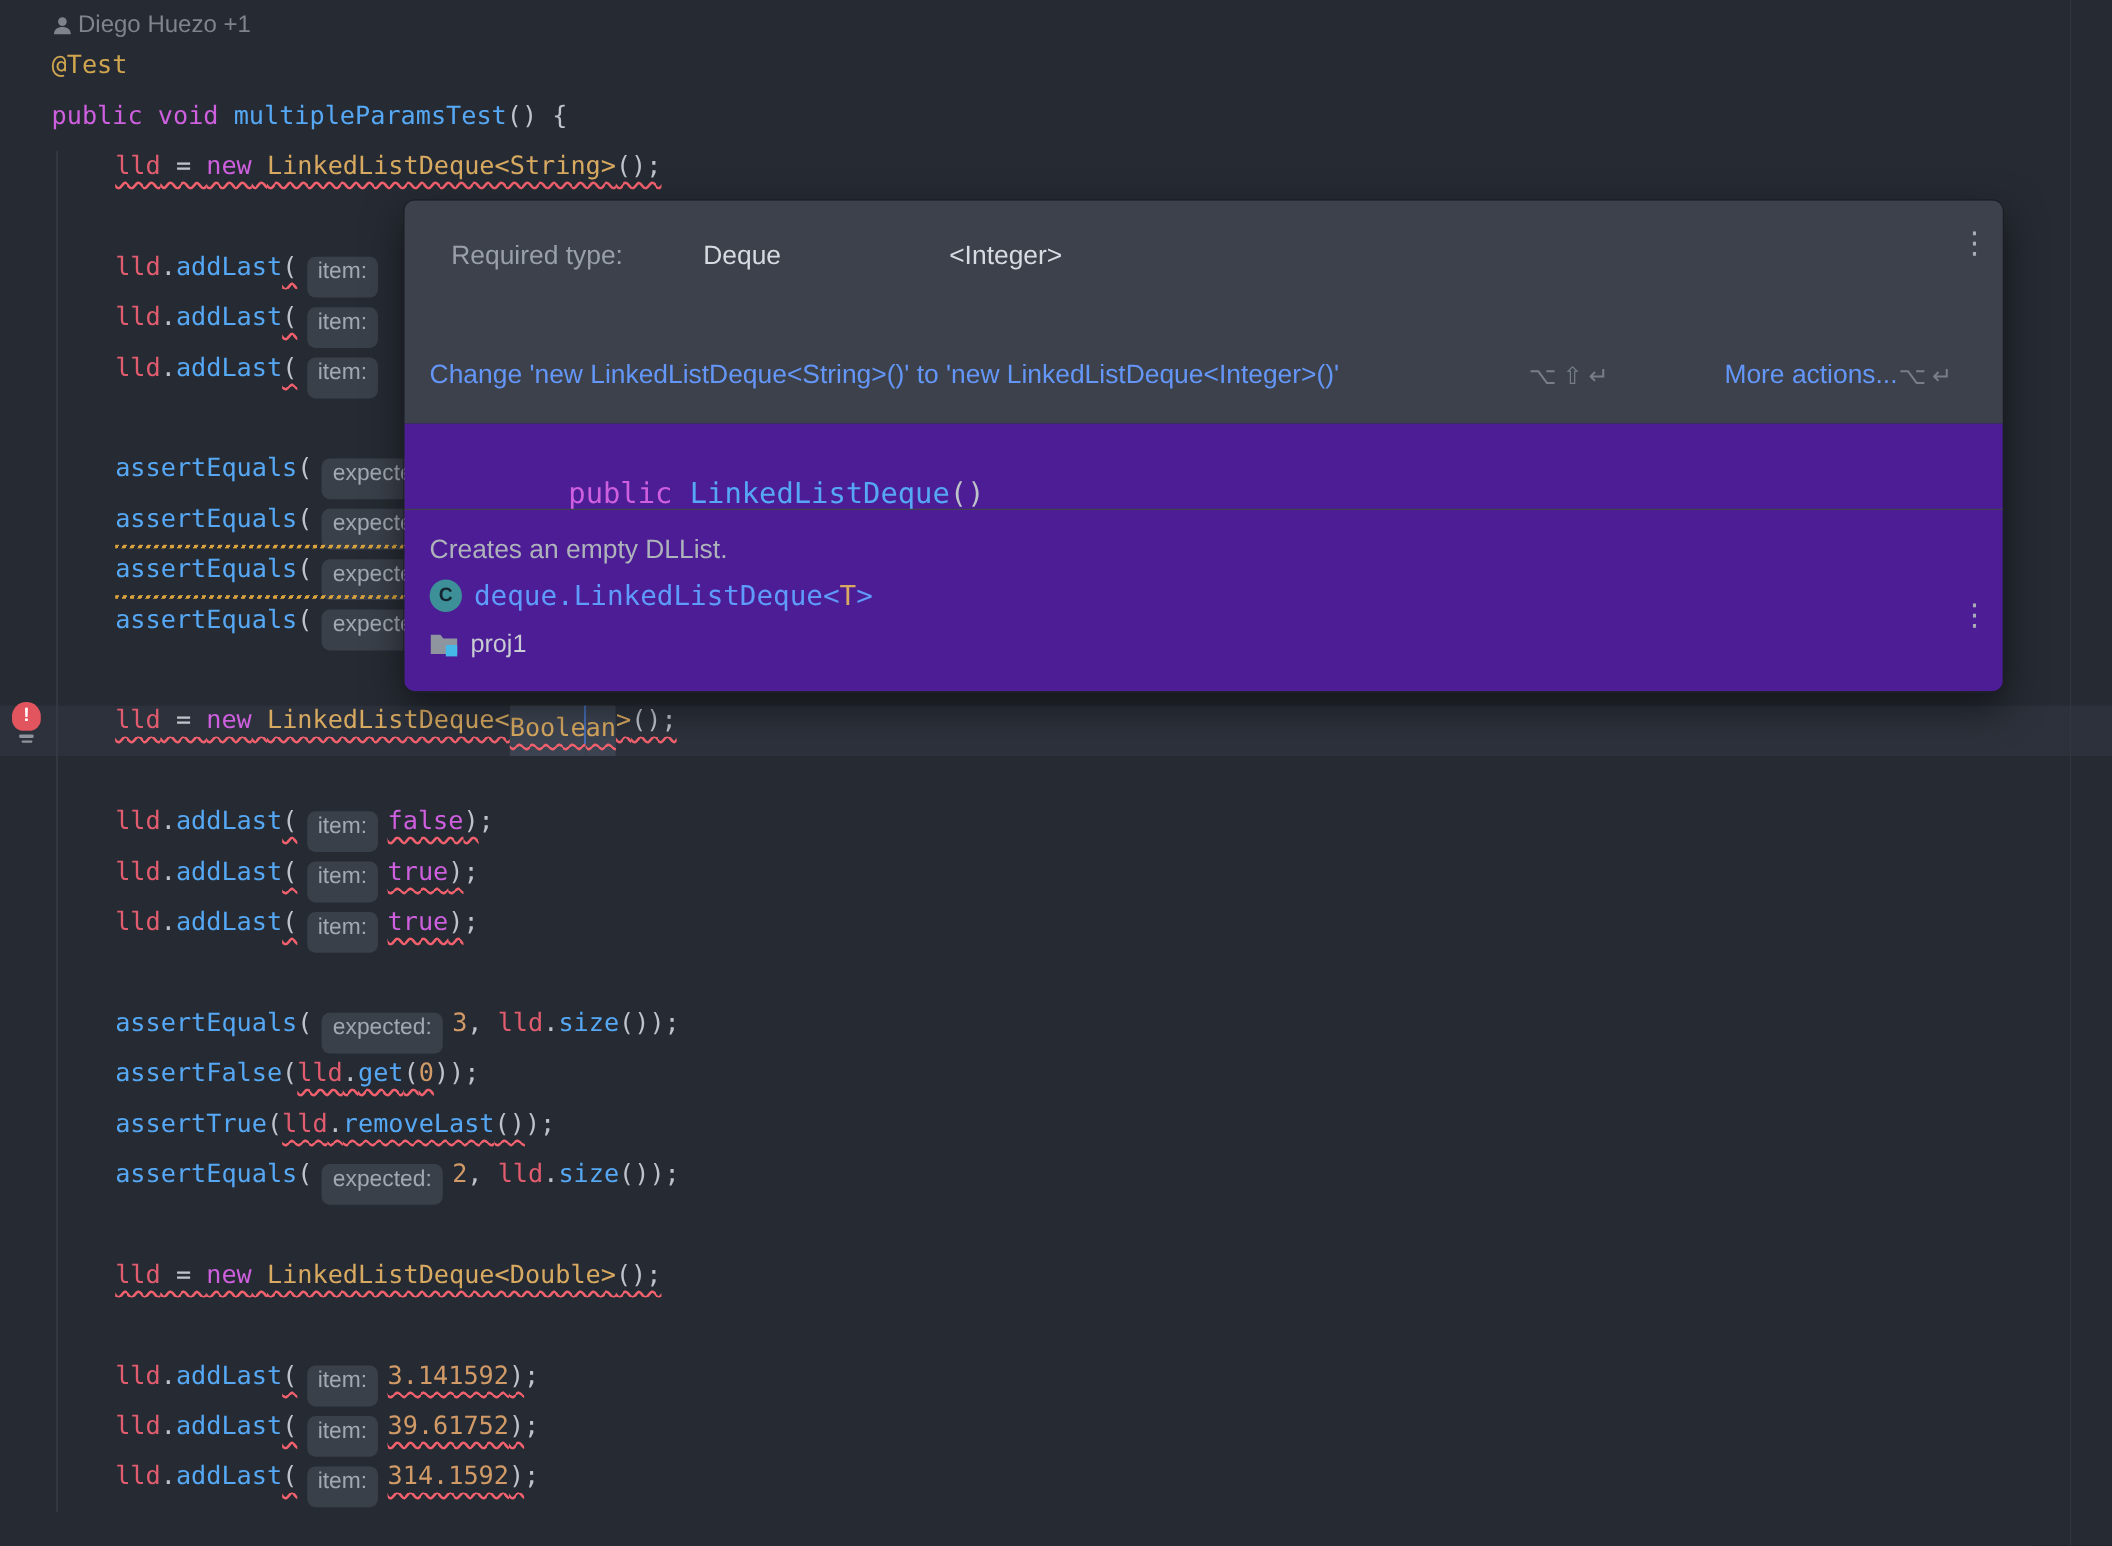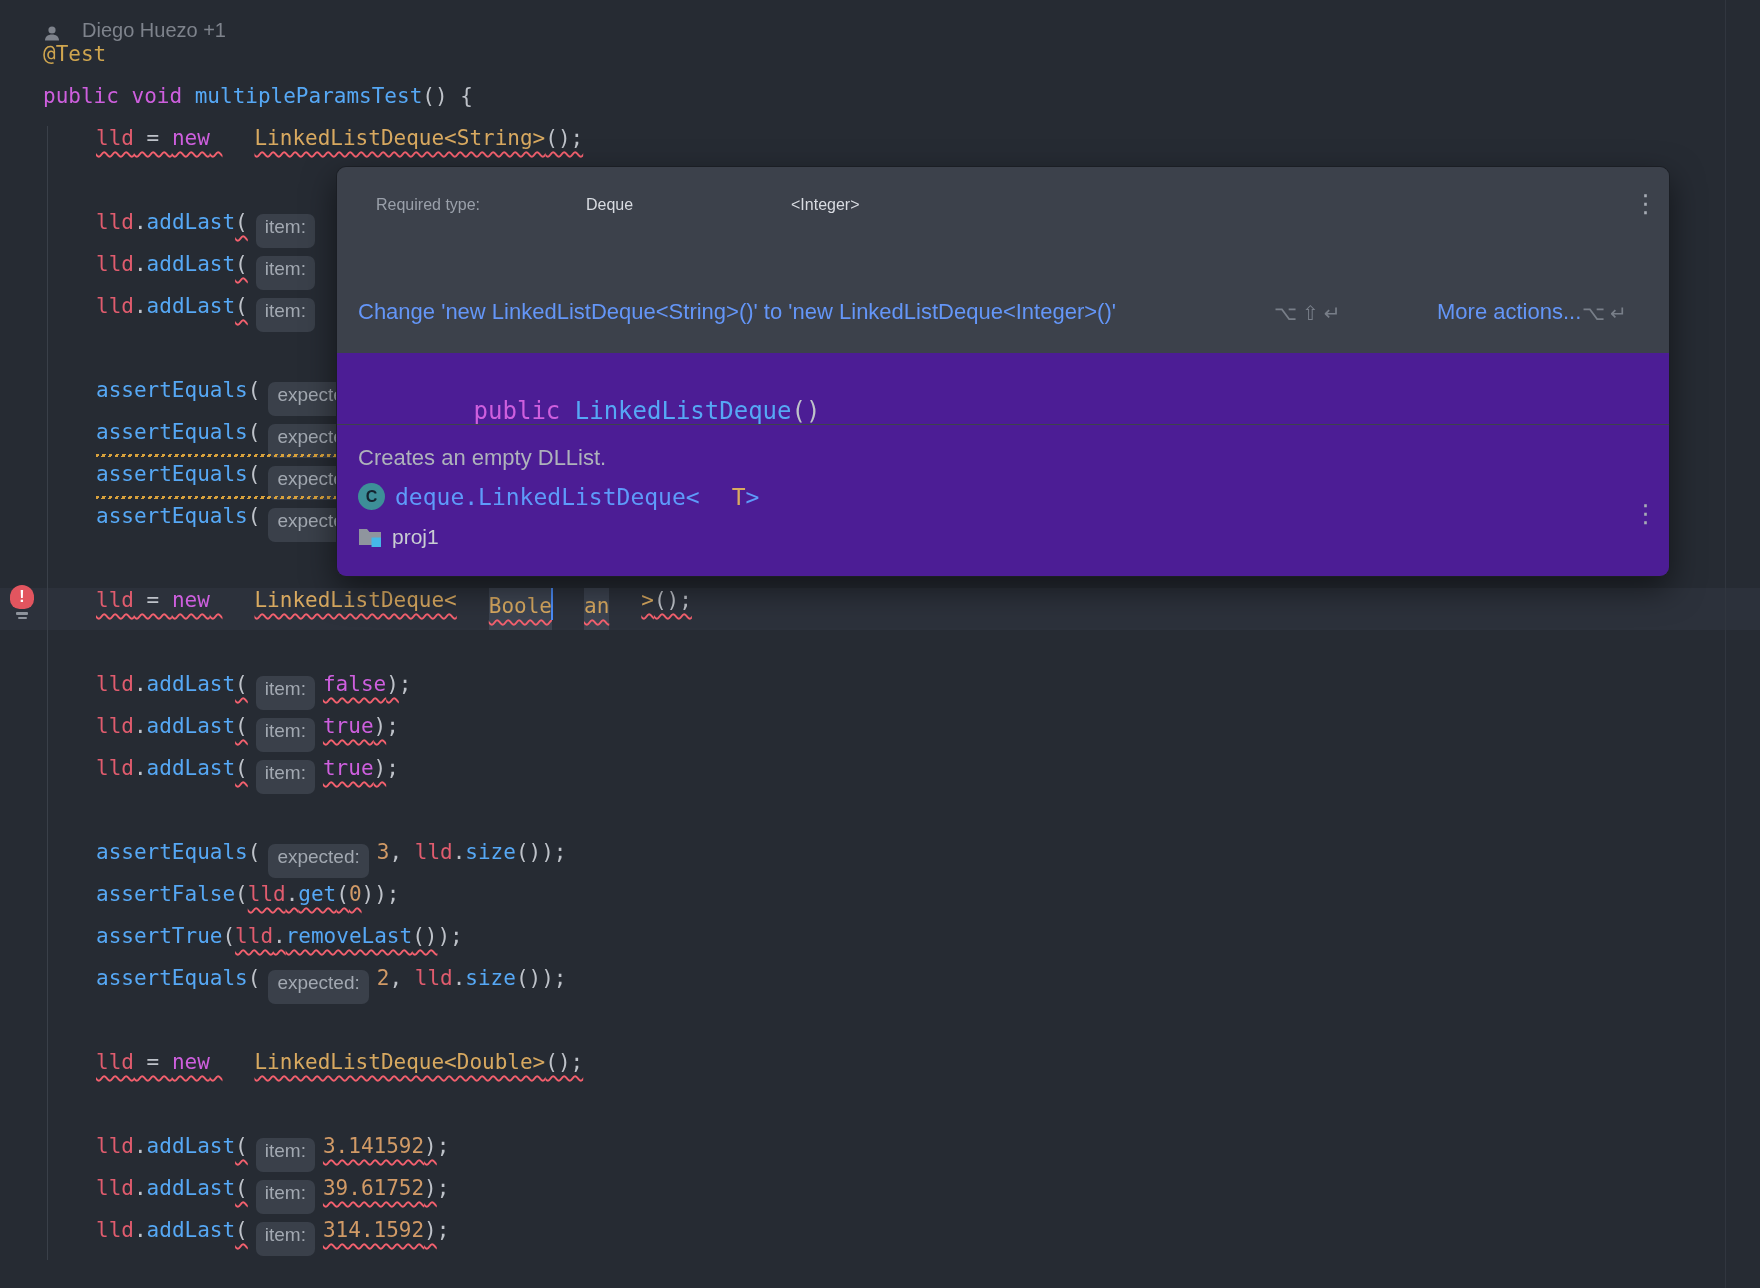--- a/index.html
+++ b/index.html
@@ -7,28 +7,28 @@
           font-family:"Liberation Sans",sans-serif;}
 
   
   .indent-guide{position:absolute;left:47px;top:126px;height:1134px;width:1px;background:#3A4049;}
   .margin-guide{position:absolute;left:1725px;top:0;height:1288px;width:1px;background:#31363F;}
 
   
   .line-highlight{position:absolute;left:0;top:588px;width:1760px;height:42px;background:#2C313B;}
 
   
-  .author-row{position:absolute;left:43px;top:0;height:42px;display:flex;align-items:flex-end;gap:21px;z-index:2;}
+  .author-row{position:absolute;left:43px;top:0;height:42px;display:flex;align-items:center;gap:4px;z-index:2;}
   .author-row .name{color:#7E838C;font-size:20px;}
 
   
   #code-lines{position:absolute;left:0;top:0;width:100%;height:100%;z-index:2;}
   .code-line{position:absolute;height:42px;display:flex;white-space:pre;
              font-family:"DejaVu Sans Mono","Liberation Mono",monospace;font-size:21px;}
-  .t-d{color:#BEC2C9;} .t-kw{color:#CE5FDE;} .t-m{color:#56A8F5;} .t-cl{color:#D8A960;margin-left:32px;}
+  .t-d{color:#BEC2C9;} .t-kw{color:#CE5FDE;} .t-m{color:#56A8F5;} .t-cl{color:#D8A960;}
   .t-v{color:#E05C6E;} .t-n{color:#D19A66;} .t-ann{color:#CFA54F;}
   .sq-r{text-decoration-line:underline;text-decoration-style:wavy;text-decoration-color:#F3606E;
         text-decoration-thickness:1.5px;text-underline-offset:6px;}
   .chip{display:inline-block;font-family:"Liberation Sans",sans-serif;font-size:19px;color:#A2A8B1;
         background:#3A404A;border-radius:7px;padding:2px 9px 3px;margin:4px 8px;line-height:1.2;}
   .word-hl{background:#3D4451;padding:6px 0;}
   .caret{display:inline-block;width:2px;height:32px;background:#4B8CF8;margin:0 -1px;}
   .orange-squiggle{position:absolute;left:96px;width:250px;height:3px;
         background:repeating-linear-gradient(115deg,#D9A23C 0 3px,transparent 3px 6px);}
 
@@ -39,21 +39,21 @@
         display:flex;align-items:center;justify-content:center;}
   .bulb .bar{position:absolute;left:7px;width:12px;height:2.5px;background:#8E939C;border-radius:1px;}
   .bulb .bar.b1{top:27px;} .bulb .bar.b2{top:31.5px;width:9px;left:8.5px;}
 
   
   .popup{position:absolute;left:336px;top:166px;width:1332px;height:409px;z-index:10;
          border-radius:10px;overflow:hidden;border:1px solid #1B1E24;
          box-shadow:0 12px 32px rgba(0,0,0,.5);}
   .popup-top{position:relative;width:100%;height:186px;background:#3C414B;}
   .popup-bottom{position:relative;width:100%;height:223px;background:#4c1d95;}
-  .type-row{position:absolute;left:39px;height:30px;display:flex;align-items:flex-start;font-size:16px;}
+  .type-row{position:absolute;left:39px;height:30px;display:flex;align-items:flex-end;font-size:22px;}
   .type-row .lbl{display:inline-block;width:210px;color:#9AA0AA;}
   .type-row .val1{display:inline-block;width:205px;color:#D8DBE1;}
   .type-row .val2{color:#D8DBE1;}
   .type-row .err{color:#F3606E;}
   .row-required{top:29px;} .row-provided{top:84px;}
   .action-row{position:absolute;top:132px;left:0;width:100%;height:34px;font-size:22px;}
   .link{position:absolute;color:#6496F8;cursor:pointer;white-space:nowrap;}
   .shortcut{position:absolute;color:#787E88;font-size:20px;letter-spacing:5px;white-space:nowrap;}
   .kebab{position:absolute;right:14px;color:#A7ACB5;font-size:25px;line-height:1;cursor:pointer;
          width:22px;text-align:center;}

